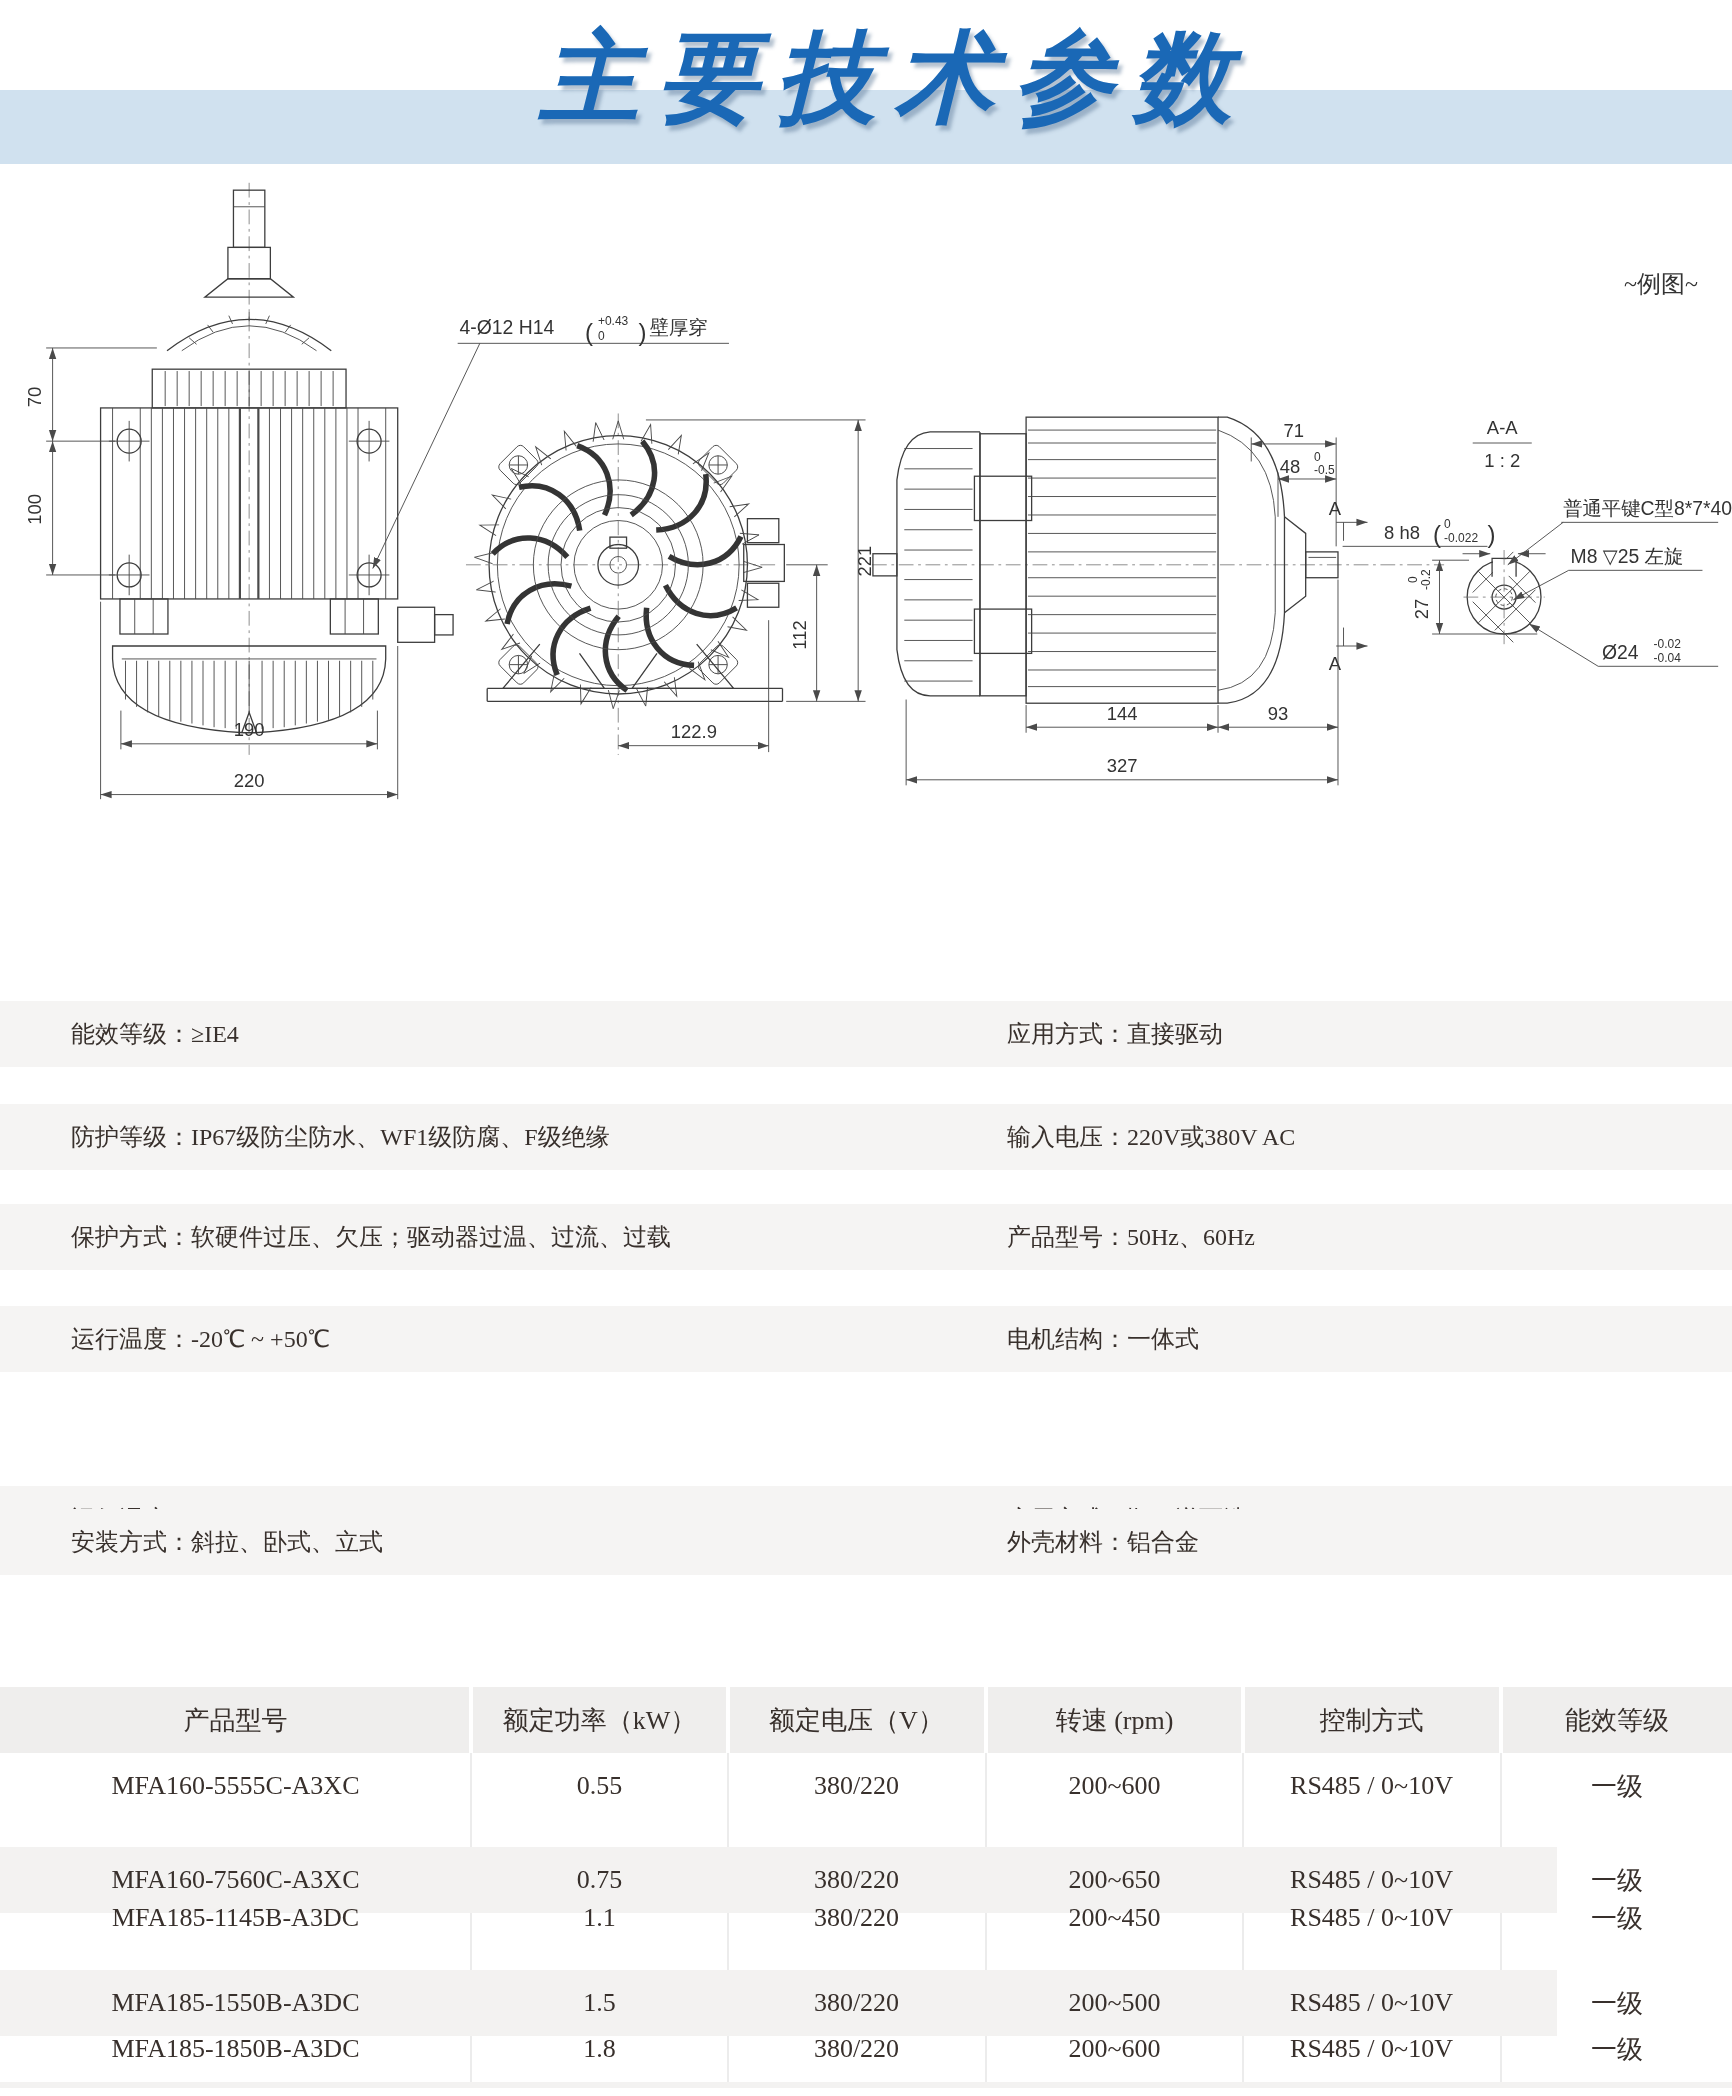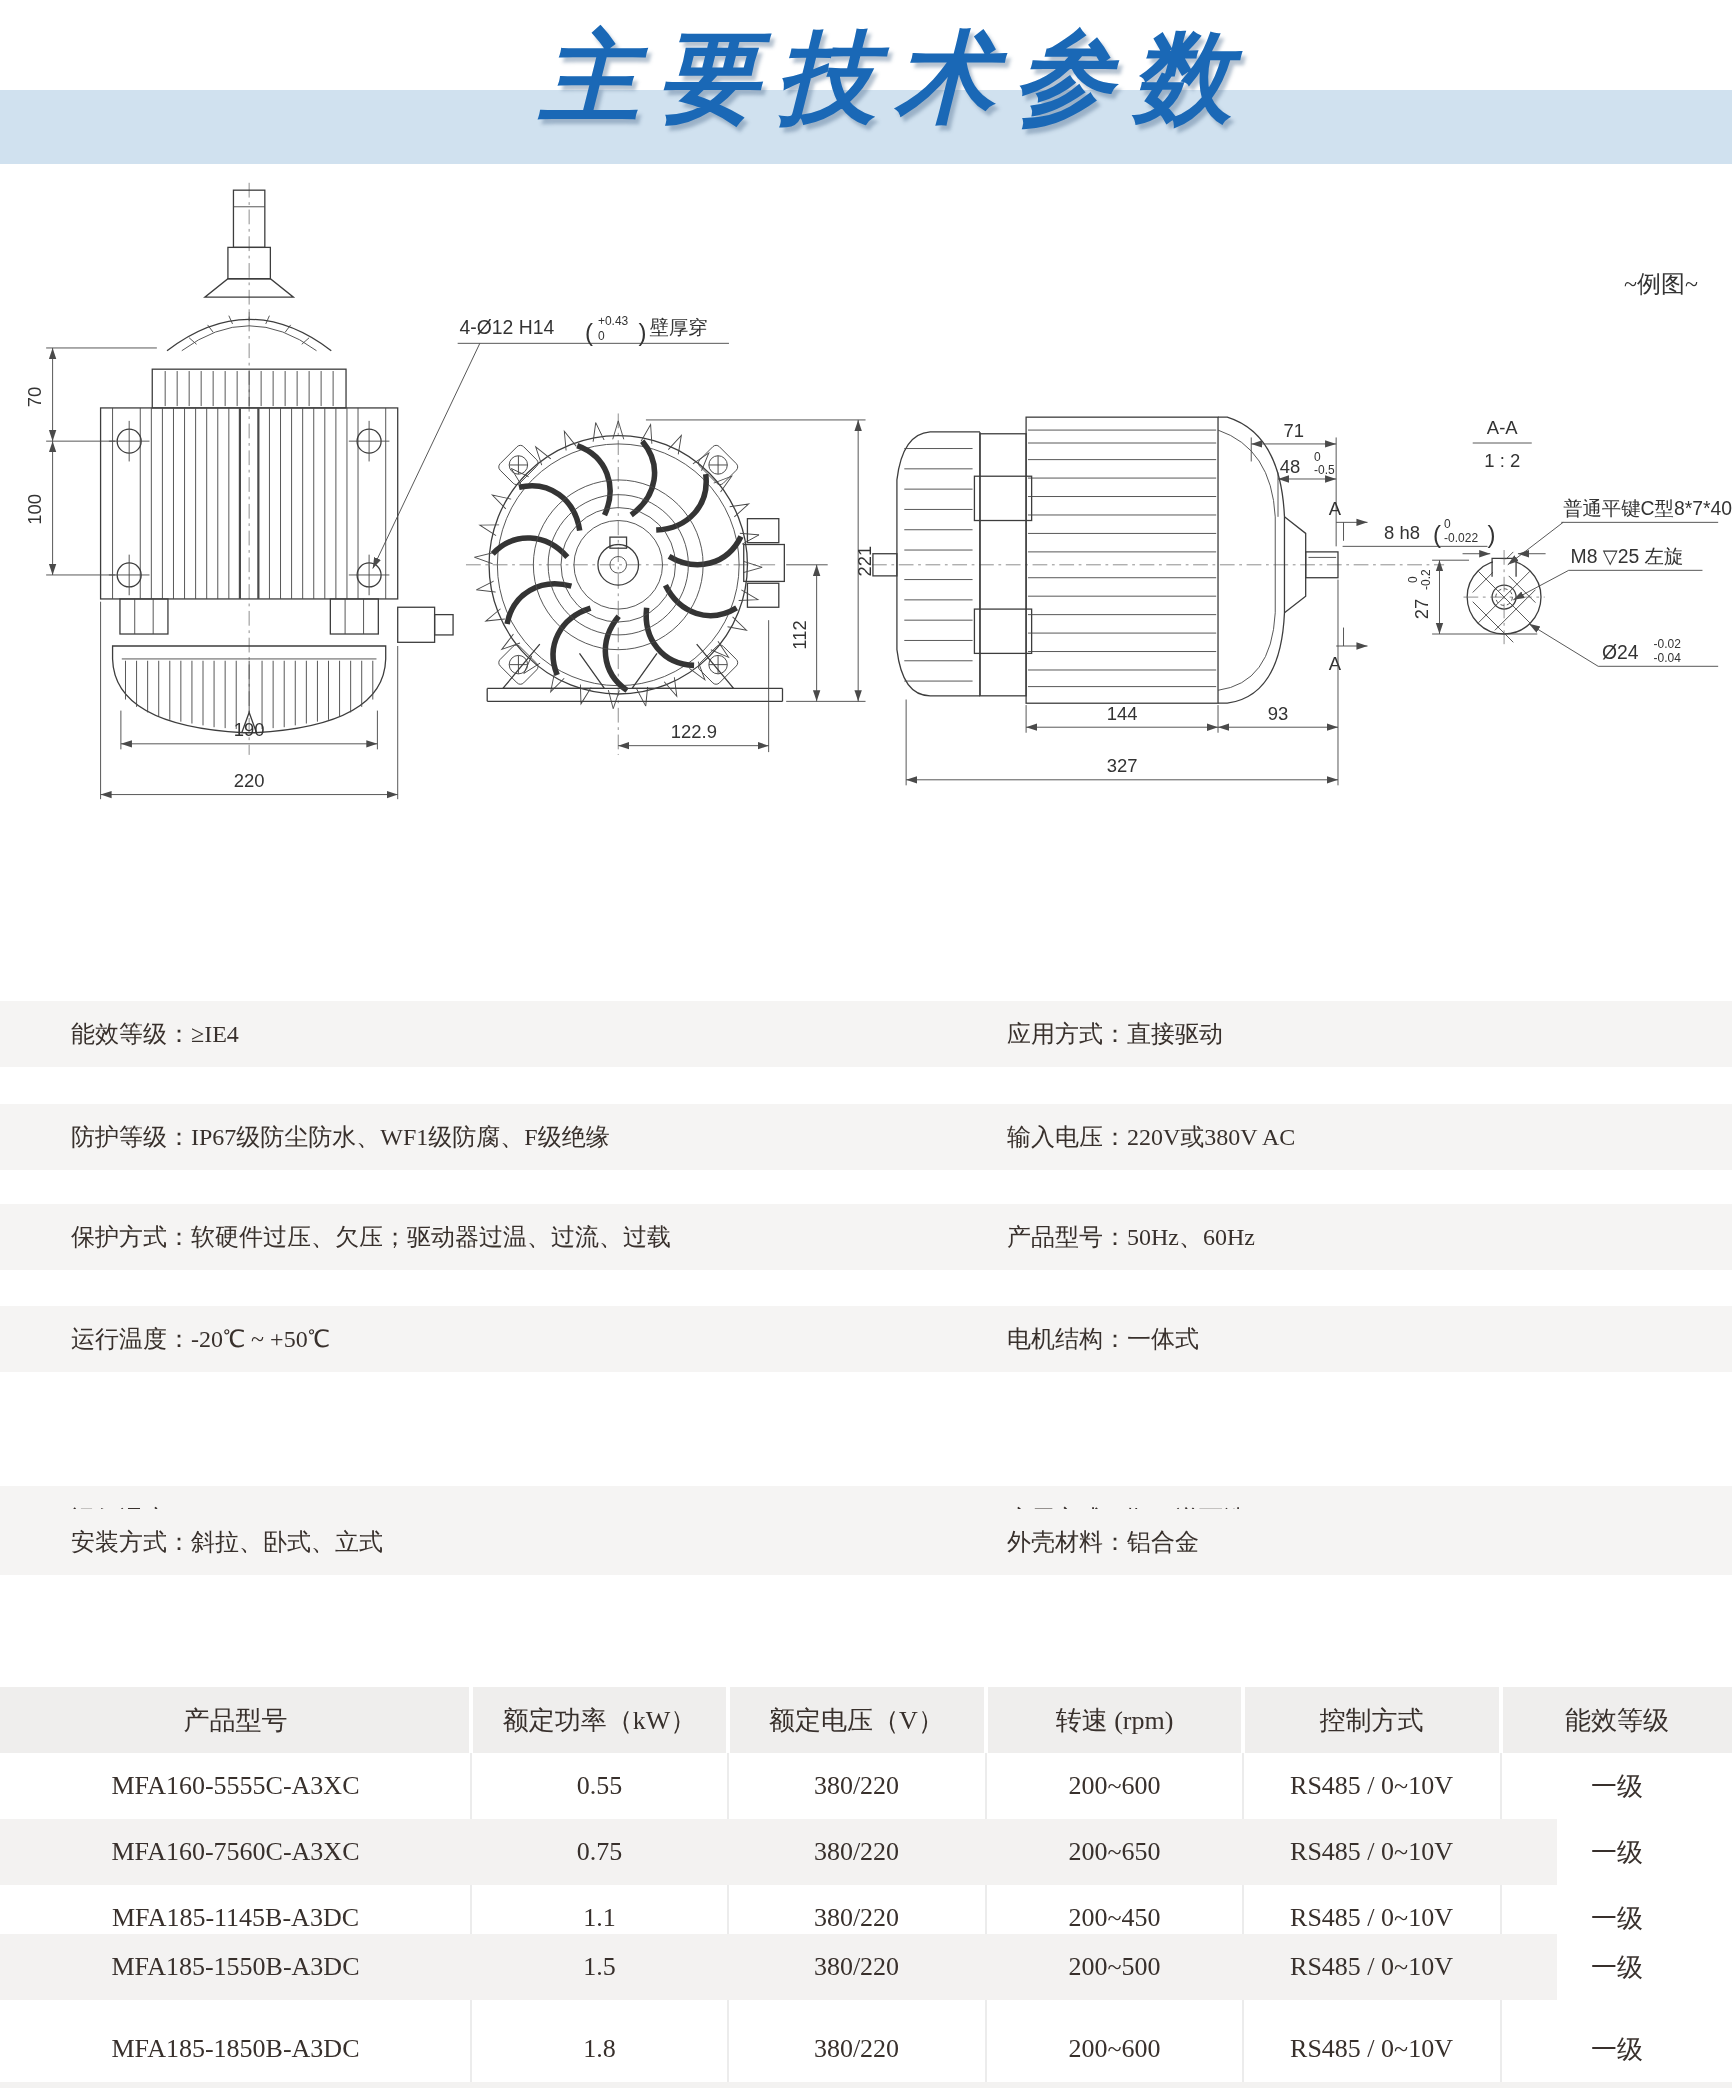--- a/index.html
+++ b/index.html
@@ -25,21 +25,21 @@
   .extag{font:26px "Liberation Serif",serif;fill:#333;}
   
   .spec-band{position:absolute;left:0;width:1732px;height:66px;background:#f5f4f3;
       font-size:24px;line-height:66px;white-space:nowrap;}
   .spec-left{position:absolute;left:71px;}
   .spec-right{position:absolute;left:1007px;}
   
   .table{position:absolute;left:0;top:1687px;width:1732px;height:401px;font-size:26px;}
   .t-head{position:absolute;left:0;top:0;width:1732px;height:66px;background:#efeeed;}
   .t-row{position:absolute;left:0;width:1557px;height:66px;}
-  .t-row.alt{background:#f3f2f1;}
+  .t-row.alt{background:#f3f2f1;margin-top:28px;}
   .cell{position:absolute;top:0;height:100%;display:flex;align-items:center;justify-content:center;
         white-space:nowrap;}
   .c0{left:0;width:471px;} .c1{left:471px;width:257px;text-align:center;} .c2{left:728px;width:257px;}
   .c3{left:986px;width:257px;} .c4{left:1243px;width:257px;} .c5{left:1501px;width:232px;}
   .sep-h{position:absolute;top:0;width:3.7px;height:66px;background:#ffffff;}
   .sep-b{position:absolute;top:66px;width:1.8px;height:329px;background:#ececec;}
   .bottom-strip{position:absolute;left:0;top:2082px;width:1732px;height:5.5px;background:#f3f2f1;}
 </style>
 </head>
 <body>
@@ -478,21 +478,21 @@
       <span class="cell c5">一级</span>
     </div>
     <div class="t-row" style="top:198px">
       <span class="cell c0">MFA185-1145B-A3DC</span>
       <span class="cell c1">1.1</span>
       <span class="cell c2">380/220</span>
       <span class="cell c3">200~450</span>
       <span class="cell c4">RS485 / 0~10V</span>
       <span class="cell c5">一级</span>
     </div>
-    <div class="t-row alt" style="top:247px">
+    <div class="t-row alt" style="top:255px">
       <span class="cell c0">MFA185-1550B-A3DC</span>
       <span class="cell c1">1.5</span>
       <span class="cell c2">380/220</span>
       <span class="cell c3">200~500</span>
       <span class="cell c4">RS485 / 0~10V</span>
       <span class="cell c5">一级</span>
     </div>
     <div class="t-row" style="top:329px">
       <span class="cell c0">MFA185-1850B-A3DC</span>
       <span class="cell c1">1.8</span>

